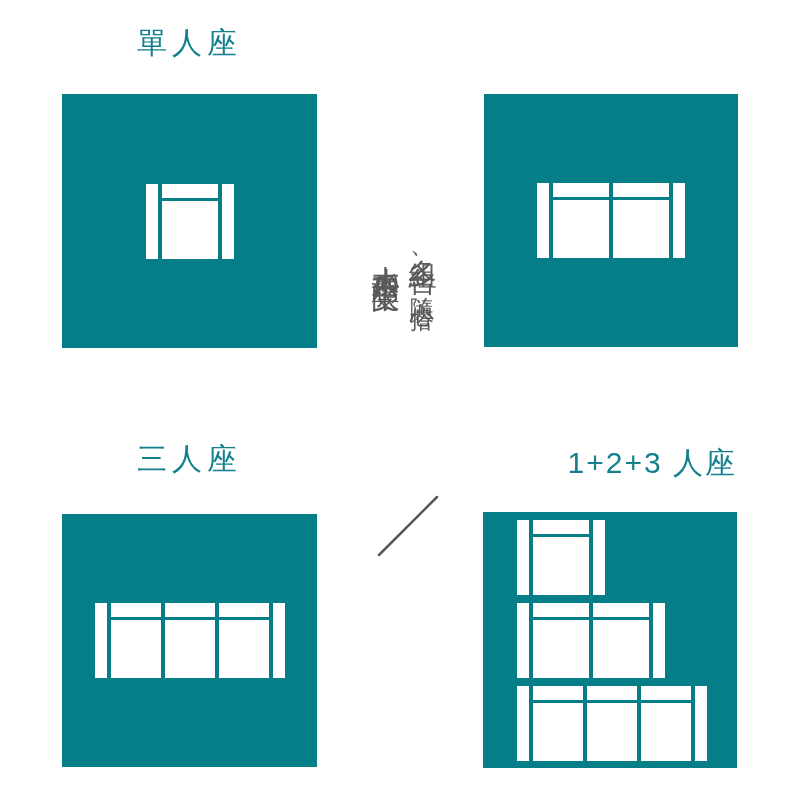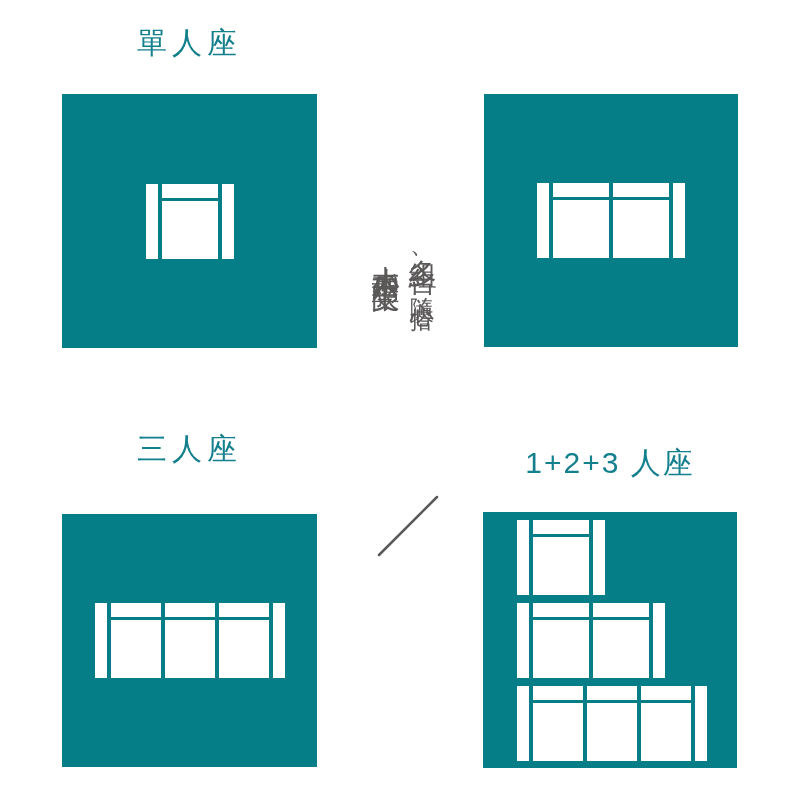--- a/index.html
+++ b/index.html
@@ -18,22 +18,22 @@
     text-align: center;
     font-size: 30px;
     line-height: 34px;
     letter-spacing: 5px;
     font-weight: 500;
     color: var(--title-teal, #14808D);
     white-space: nowrap;
   }
   .title-tl { left: 62px;  top: 26px;  width: 255px; }
   .title-tr { left: 484px; top: 26px;  width: 254px; }
-  .title-bl { left: 62px;  top: 432px; width: 255px; }
-  .title-br { left: 483px; top: 446px; width: 254px; letter-spacing: 2px; }
+  .title-bl { left: 62px;  top: 444px; width: 255px; font-family: Liberation Mono, monospace; }
+  .title-br { left: 483px; top: 446px; width: 254px; letter-spacing: 2px; text-align: right; }
 
   .square {
     position: absolute;
     background: var(--teal, #057E87);
     display: flex;
     align-items: center;
     justify-content: center;
   }
   .sq-tl { left: 62px;  top: 94px;  width: 255px; height: 254px; }
   .sq-tr { left: 484px; top: 94px;  width: 254px; height: 253px; }

